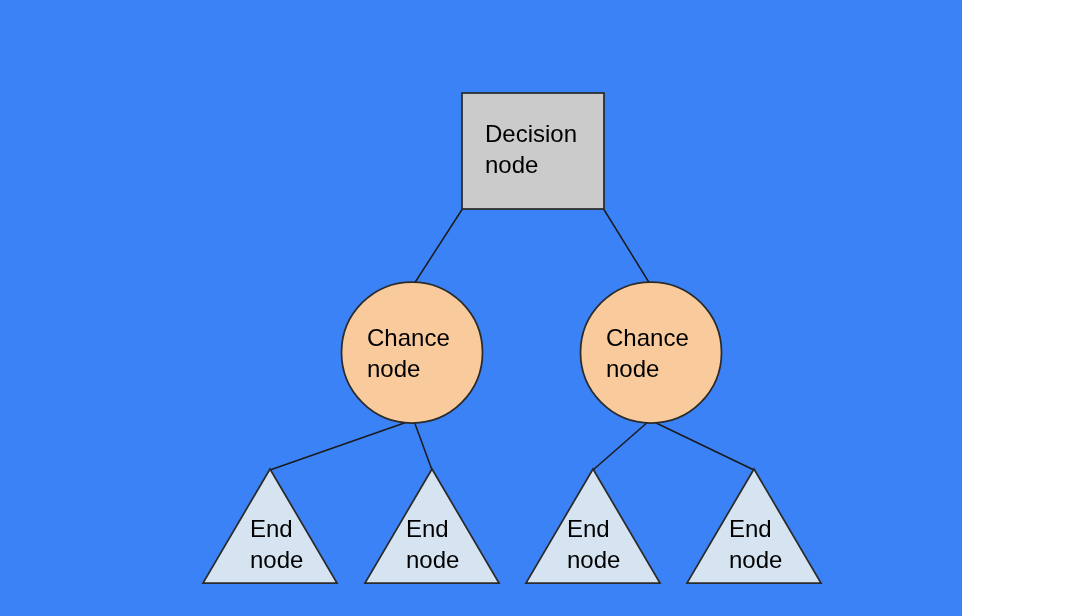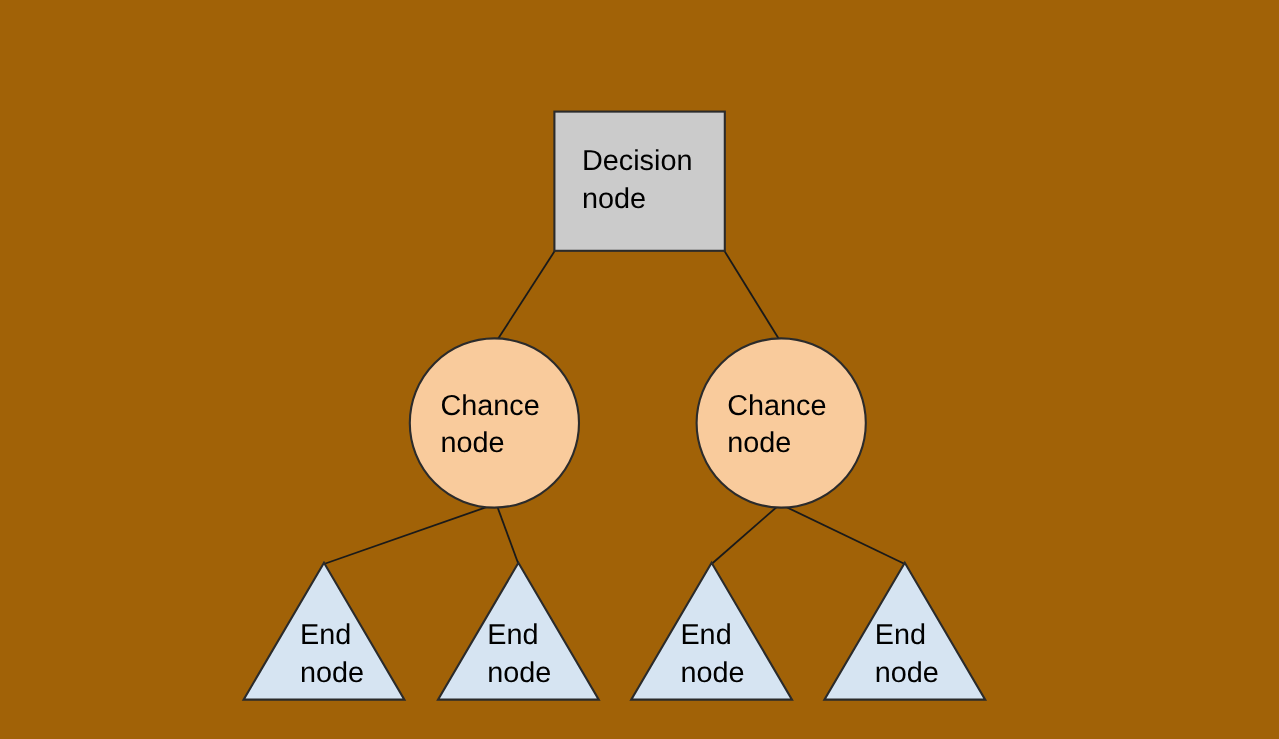--- a/index.html
+++ b/index.html
@@ -1,24 +1,24 @@
 <!DOCTYPE html>
 <html><head>
 <meta charset="utf-8">
 <style>
   html, body {
     margin: 0;
     padding: 0;
     background: #ffffff;
   }
   .canvas-wrap {
-    width: 1066px;
+    width: 962px;
     height: 616px;
     position: relative;
-    background: #a16207;
+    background: #3b82f6;
     overflow: hidden;
   }
   svg {
     display: block;
   }
   .node-label {
     font-family: "Liberation Sans", "DejaVu Sans", sans-serif;
     font-size: 24px;
     font-weight: 400;
   }

